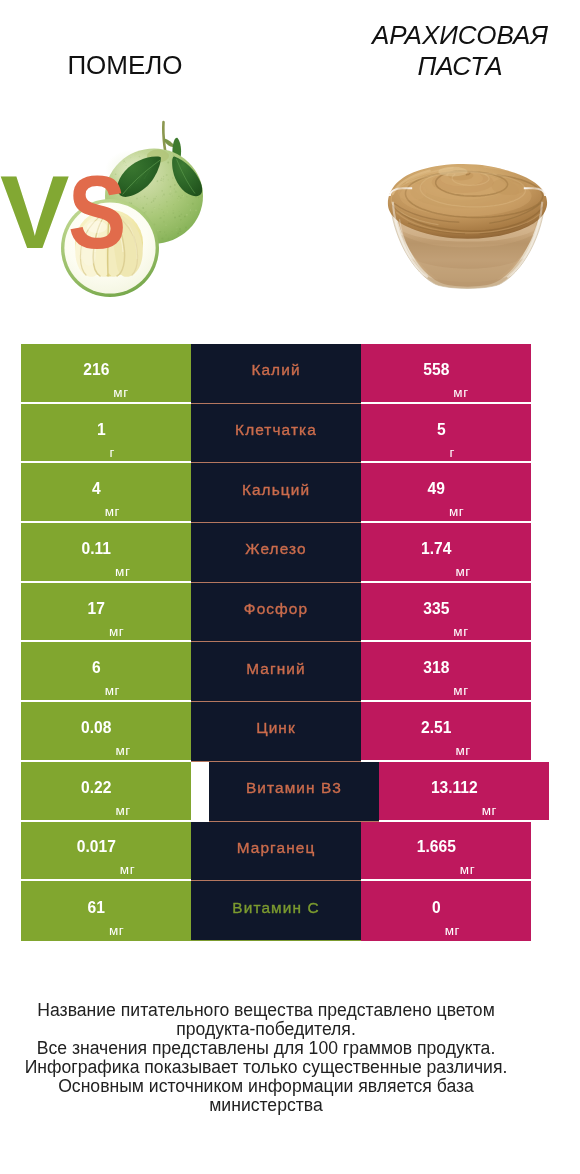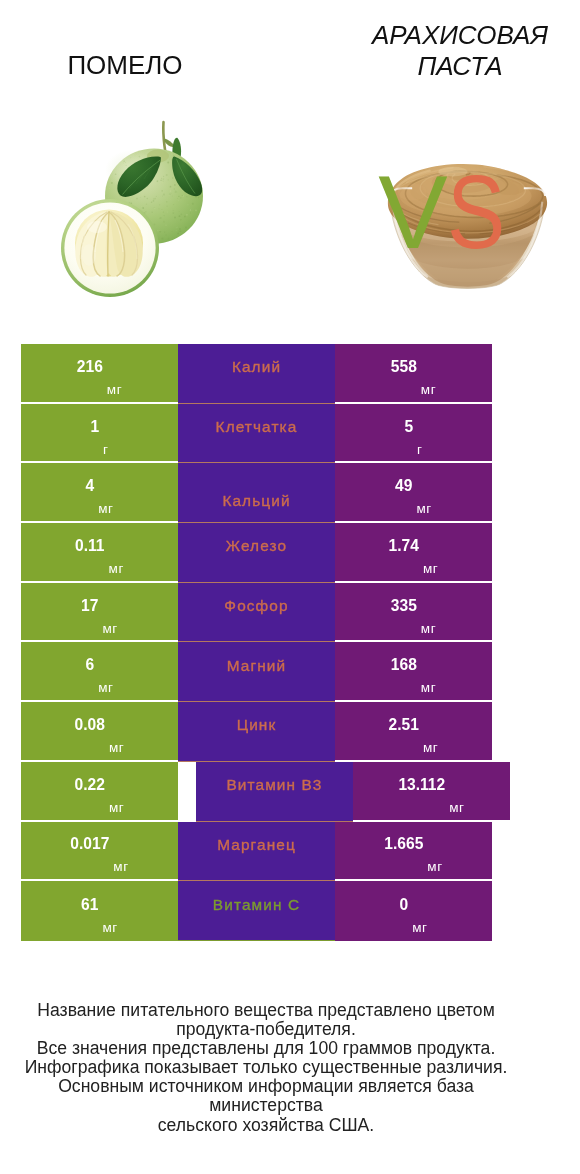--- a/index.html
+++ b/index.html
@@ -3,33 +3,33 @@
 <meta charset="utf-8">
 <style>
   html,body{margin:0;padding:0;background:#fff;}
   body{width:580px;height:1174px;font-family:"Liberation Sans","DejaVu Sans",sans-serif;overflow:hidden;}
   .page{position:relative;width:580px;height:1174px;background:#fff;}
 
   .title{position:absolute;text-align:center;font-size:26px;font-weight:400;color:#111;line-height:31px;}
   #t1{left:-20px;top:50px;width:290px;}
   #t2{left:365px;top:20px;width:190px;font-style:italic;}
 
-  .vs{position:absolute;left:0;top:160px;width:512px;text-align:right;font-size:104px;font-weight:400;line-height:104px;letter-spacing:-4px;}
+  .vs{position:absolute;left:0;top:160px;width:512px;text-align:left;font-size:104px;font-weight:700;line-height:104px;letter-spacing:-4px;}
   .vs .v{color:#82a833;}
   .vs .s{color:#e16b4b;display:inline-block;transform:scaleX(0.84);transform-origin:left center;margin-left:3px;}
 
   #pomelo{position:absolute;left:59px;top:120px;}
   #pbutter{position:absolute;left:386px;top:161px;}
 
   .tbl{position:absolute;left:21px;top:344px;width:537px;}
   .row{display:flex;height:59.7px;margin-bottom:0px;}
-  .cellL,.cellR,.cellM{width:157px;display:flex;align-items:center;justify-content:center;box-sizing:border-box;padding-bottom:12px;}
+  .cellL,.cellR,.cellM{width:170px;display:flex;align-items:center;justify-content:center;box-sizing:border-box;padding-bottom:6px;}
   .cellL{background:#81a62f;color:#fff;border-bottom:2px solid #fff;}
-  .cellR{background:#701a75;color:#fff;border-bottom:2px solid #fff;}
-  .cellM{background:#4c1d95;color:#d4664a;border-bottom:1px solid #b5775f;font-weight:400;font-size:15.4px;letter-spacing:1.1px;-webkit-text-stroke:0.35px;}
+  .cellR{background:#be185d;color:#fff;border-bottom:2px solid #fff;}
+  .cellM{background:#0f172a;color:#d4664a;border-bottom:1px solid #b5775f;font-weight:400;font-size:15.4px;letter-spacing:1.1px;-webkit-text-stroke:0.35px;}
   .row:last-child .cellL,.row:last-child .cellR{border-bottom:none;}
   .row:last-child .cellM{border-bottom:1px solid #82a82e;}
   .num{font-weight:700;font-size:15.6px;}
   .un{font-size:13.5px;margin-left:4px;letter-spacing:0.6px;margin-top:45px;}
 
   .foot{position:absolute;left:0px;top:1001px;width:532px;text-align:center;font-size:17.6px;color:#222;line-height:19.1px;}
 </style>
 </head>
 <body>
 
@@ -471,21 +471,21 @@
         <div class="cellR">
           <span class="num">5</span>
           <span class="un">г</span>
         </div>
       </div>
       <div class="row">
         <div class="cellL">
           <span class="num">4</span>
           <span class="un">мг</span>
         </div>
-        <div class="cellM" style="color: rgb(203, 108, 76); border-bottom-color: rgb(181, 119, 95); align-items: flex-end;">
+        <div class="cellM" style="color: rgb(203, 108, 76); border-bottom-color: rgb(181, 119, 95);">
           <span>Кальций</span>
         </div>
         <div class="cellR">
           <span class="num">49</span>
           <span class="un">мг</span>
         </div>
       </div>
       <div class="row">
         <div class="cellL">
           <span class="num">0.11</span>
@@ -514,21 +514,21 @@
       </div>
       <div class="row">
         <div class="cellL">
           <span class="num">6</span>
           <span class="un">мг</span>
         </div>
         <div class="cellM" style="color: rgb(203, 108, 76); border-bottom-color: rgb(181, 119, 95);">
           <span>Магний</span>
         </div>
         <div class="cellR">
-          <span class="num">168</span>
+          <span class="num">318</span>
           <span class="un">мг</span>
         </div>
       </div>
       <div class="row">
         <div class="cellL">
           <span class="num">0.08</span>
           <span class="un">мг</span>
         </div>
         <div class="cellM" style="color: rgb(203, 108, 76); border-bottom-color: rgb(181, 119, 95);">
           <span>Цинк</span>
@@ -577,15 +577,14 @@
           <span class="un">мг</span>
         </div>
       </div>
     </div>
   <div class="foot" id="foot">
       <div>Название питательного вещества представлено цветом</div>
       <div>продукта-победителя.</div>
       <div>Все значения представлены для 100 граммов продукта.</div>
       <div>Инфографика показывает только существенные различия.</div>
       <div>Основным источником информации является база министерства</div>
-      <div>сельского хозяйства США.</div>
     </div>
 </div>
 
 </body></html>

